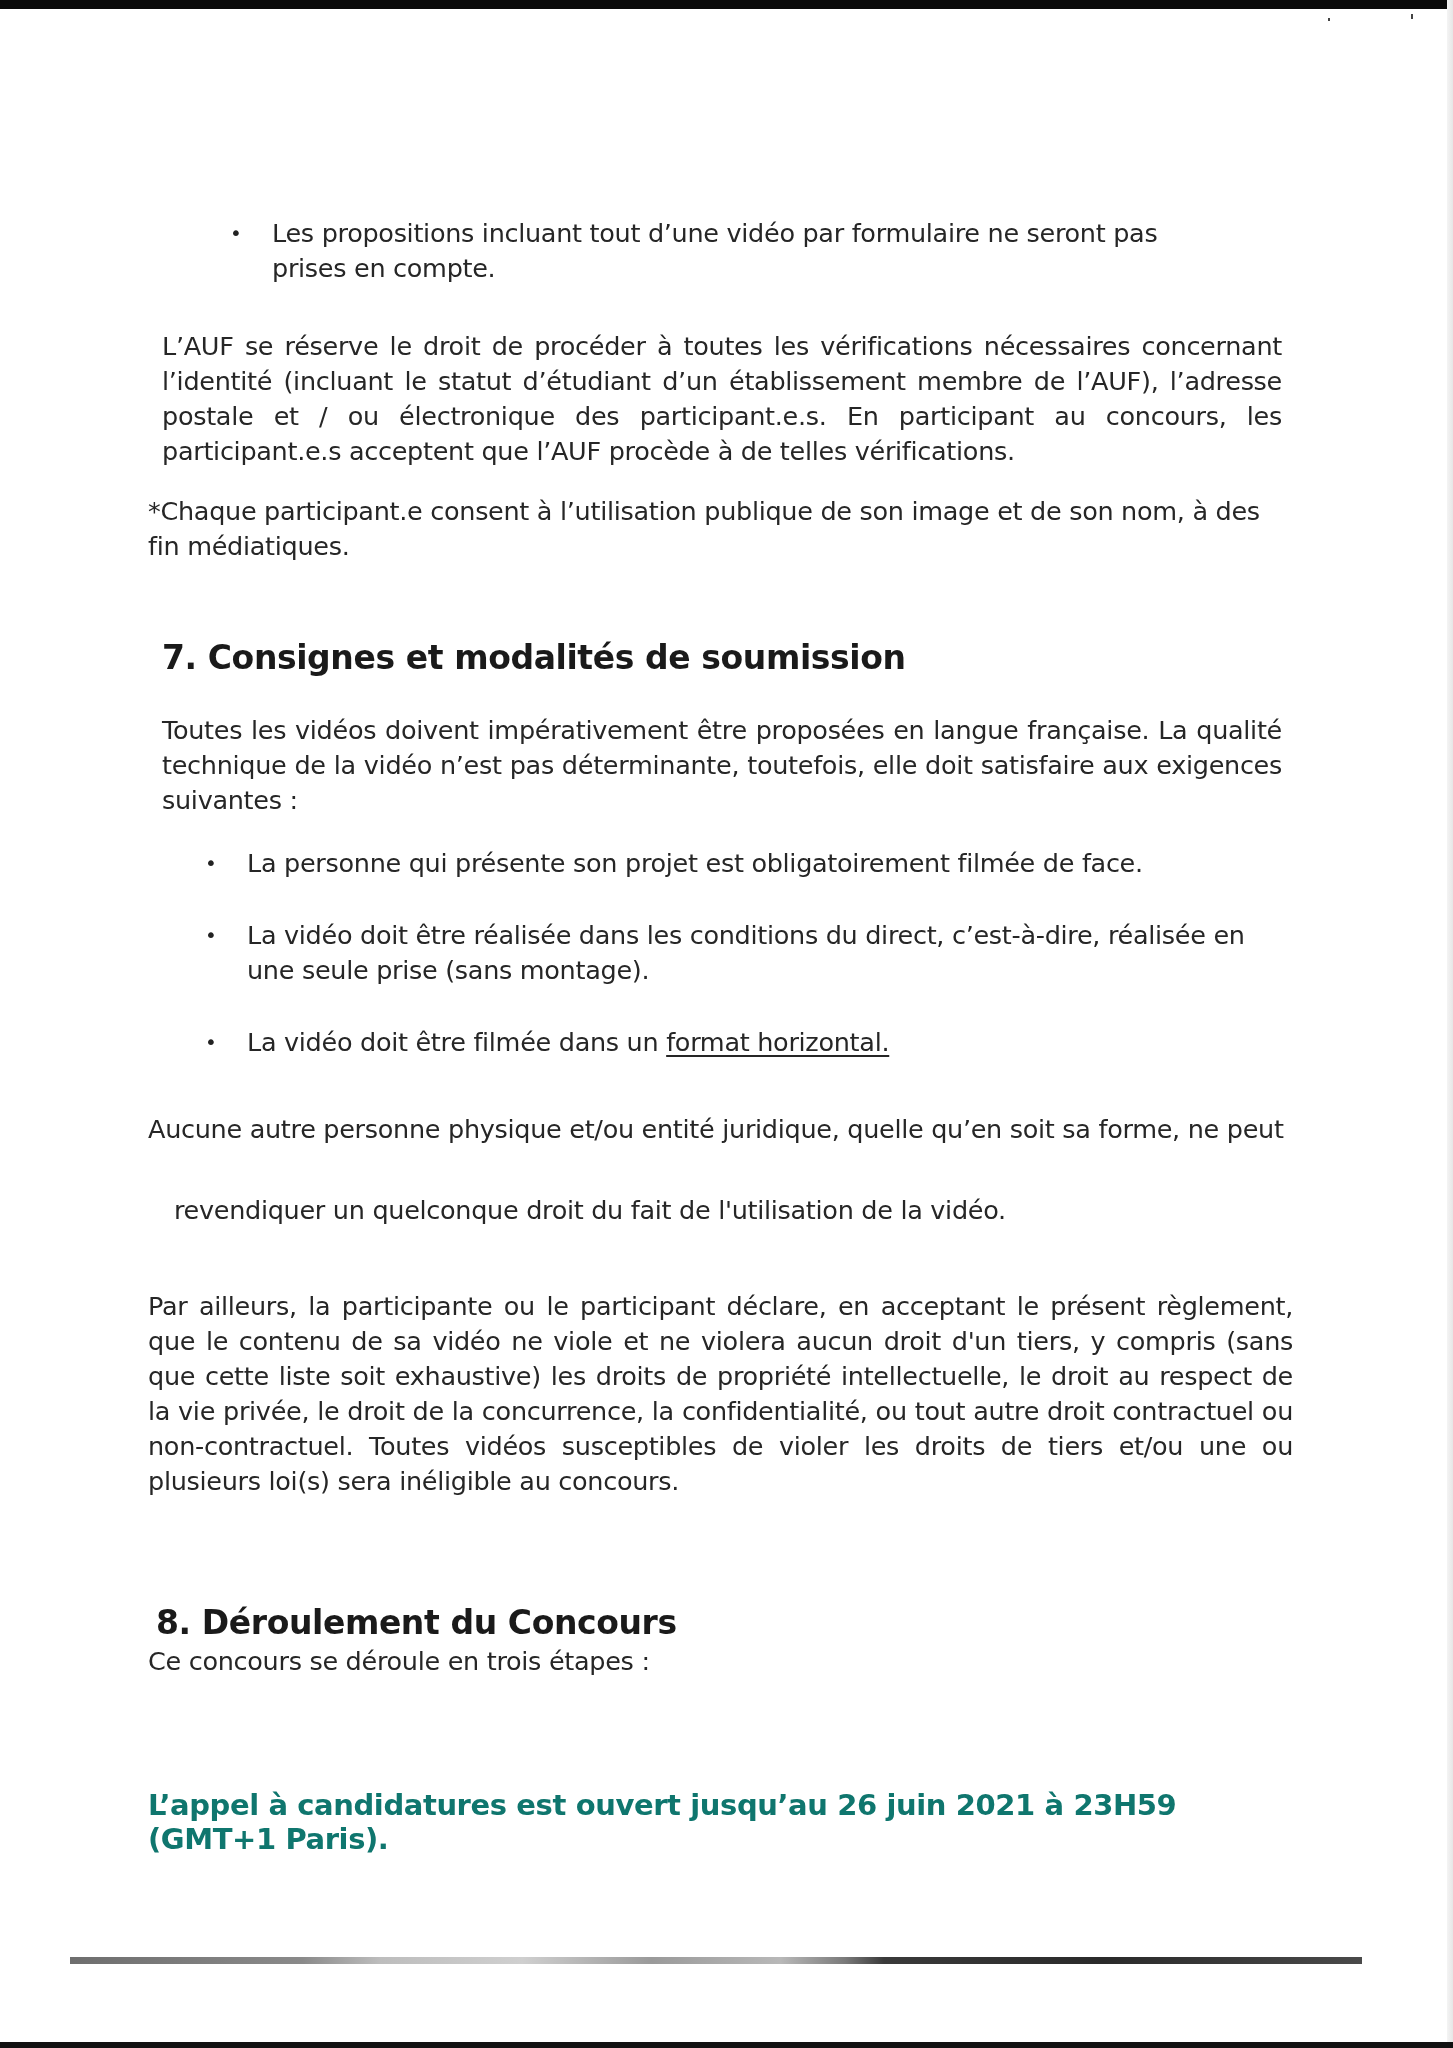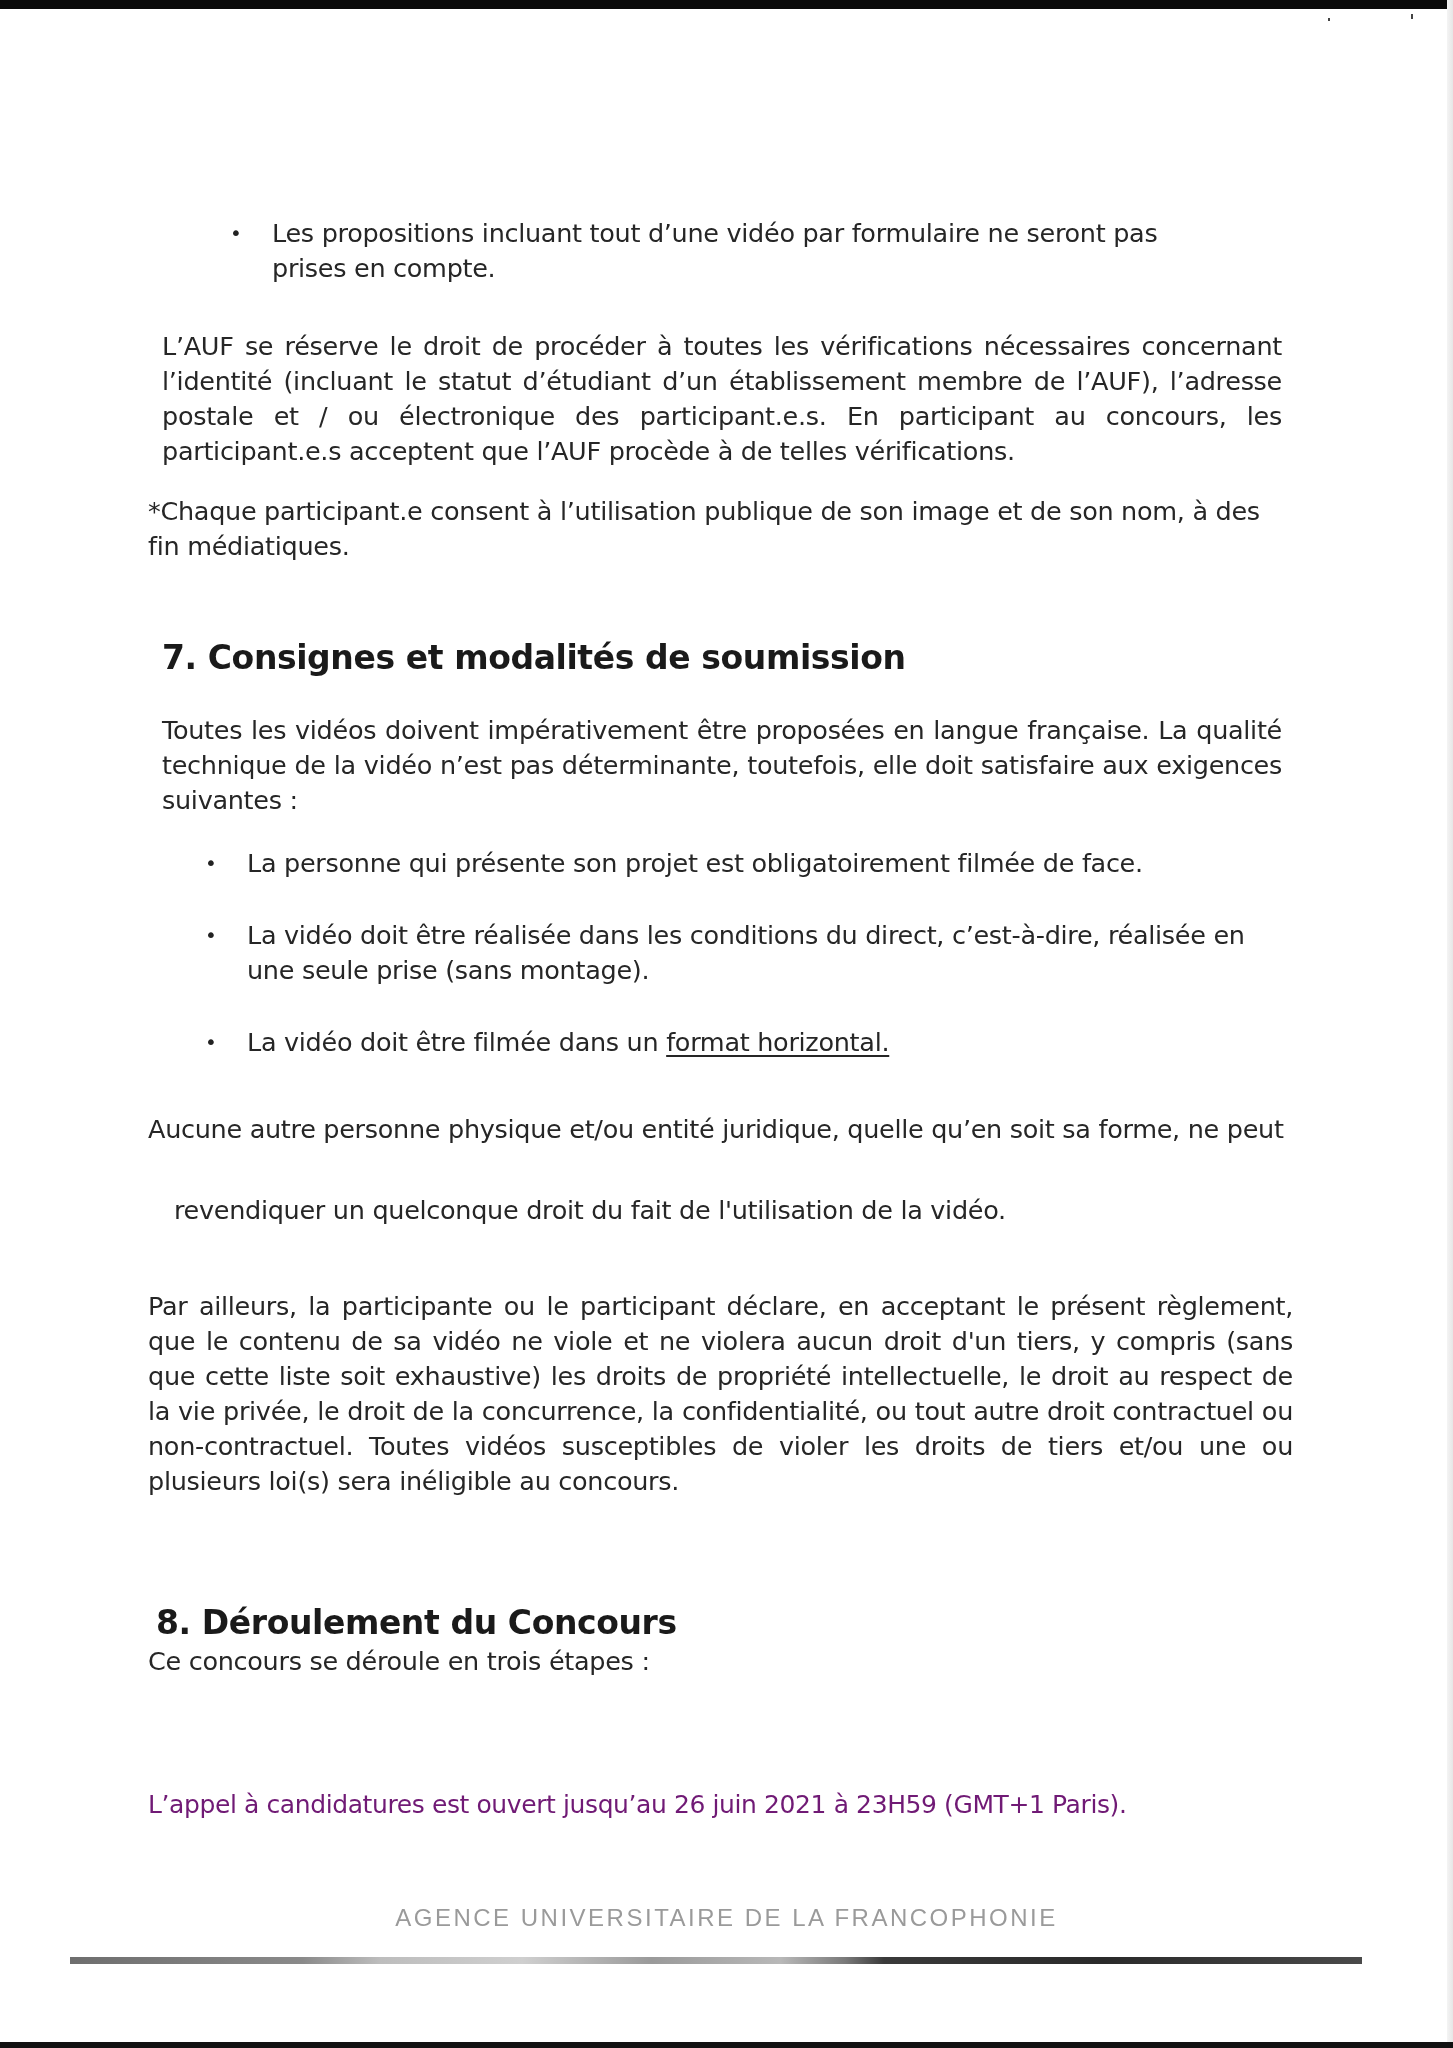--- a/index.html
+++ b/index.html
@@ -72,24 +72,24 @@
     .heading {
       position: absolute;
       font-weight: bold;
       font-size: 33px;
       line-height: 36px;
       color: #1a1a1a;
       letter-spacing: -0.4px;
     }
     .bold-line {
       position: absolute;
-      font-weight: normal;
-      font-size: 25px;
+      font-weight: bold;
+      font-size: 29px;
       line-height: 34px;
-      color: #701a75;
+      color: #0f766e;
       letter-spacing: -0.4px;
     }
     .underline {
       text-decoration: underline;
       text-underline-offset: 4px;
     }
     .footer-org {
       position: absolute;
       left: 0;
       width: 1453px;
@@ -164,17 +164,16 @@
   <div class="block" style="left:160px; top:1193px; width:1150px;margin-left:14px;">revendiquer un quelconque droit du fait de l'utilisation de la vidéo.</div>
 
   <div class="block justify" style="left:148px; top:1289px; width:1145px;">Par ailleurs, la participante ou le participant déclare, en acceptant le présent règlement, que le contenu de sa vidéo ne viole et ne violera aucun droit d'un tiers, y compris (sans que cette liste soit exhaustive) les droits de propriété intellectuelle, le droit au respect de la vie privée, le droit de la concurrence, la confidentialité, ou tout autre droit contractuel ou non-contractuel. Toutes vidéos susceptibles de violer les droits de tiers et/ou une ou plusieurs loi(s) sera inéligible au concours.</div>
 
   <div class="heading" style="left:148px; top:1605px;margin-left:8px;">8. Déroulement du Concours</div>
 
   <div class="block" style="left:148px; top:1644px; width:1150px;">Ce concours se déroule en trois étapes :</div>
 
   <div class="bold-line" style="left:148px; top:1788px; width:1150px;">L’appel à candidatures est ouvert jusqu’au 26 juin 2021 à 23H59 (GMT+1 Paris).</div>
 
-  <div class="footer-org">AGENCE UNIVERSITAIRE DE LA FRANCOPHONIE</div>
   <div class="footer-rule"></div>
 
   <div class="scan-bottom-edge"></div>
 </div>
 
 </body></html>

